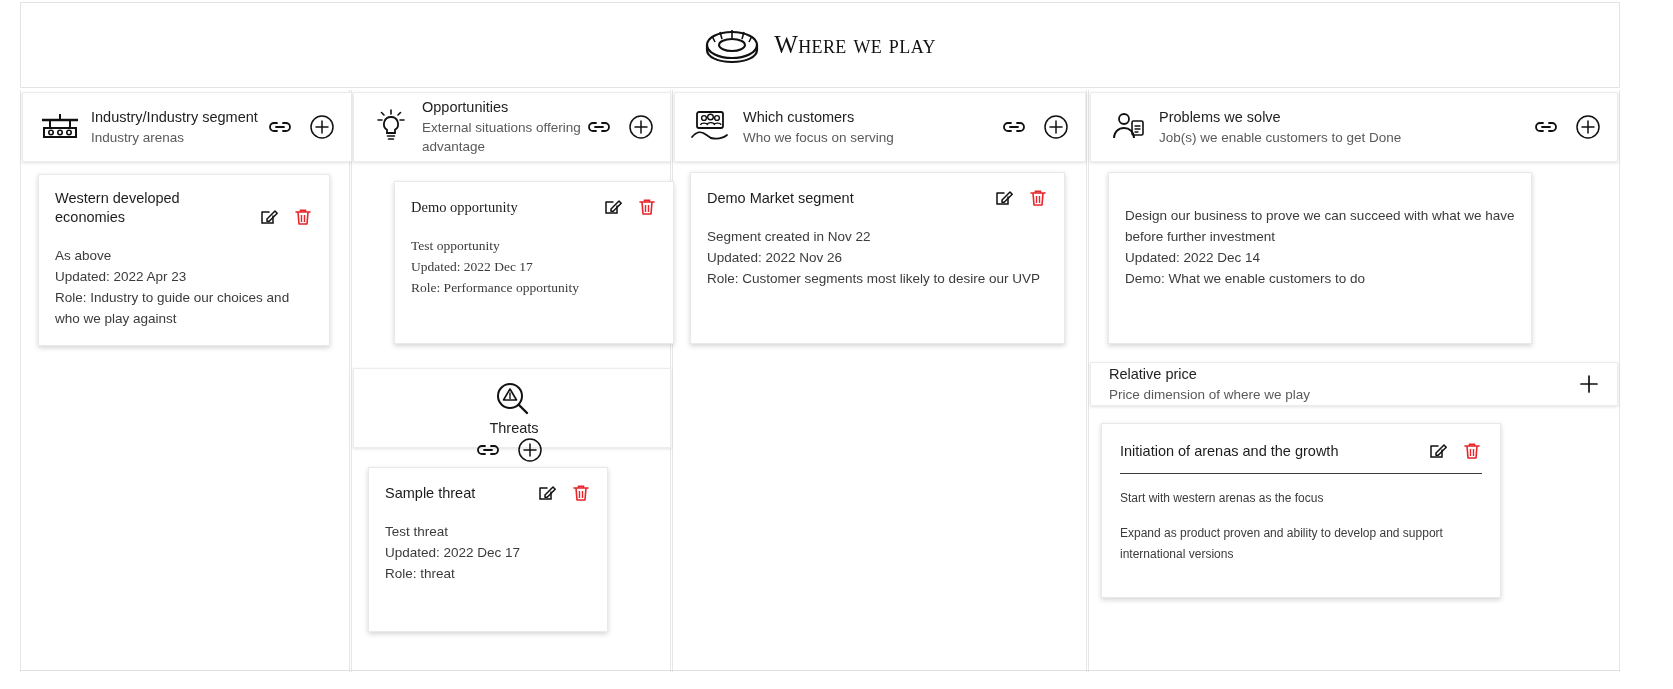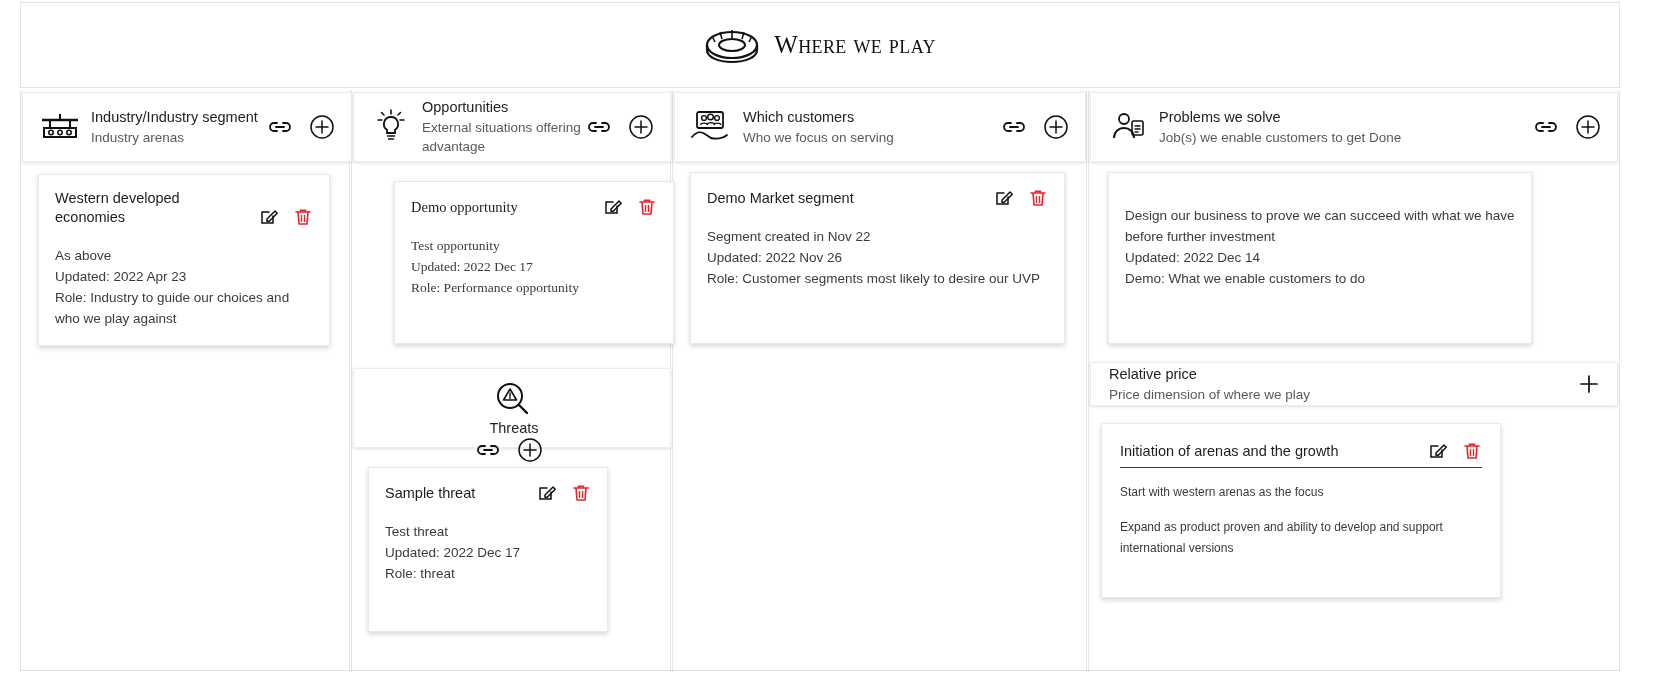--- a/index.html
+++ b/index.html
@@ -102,21 +102,21 @@
     flex: 1;
   }
   .card-tools { display: flex; align-items: center; gap: 14px; padding-top: 1px; }
   .card-body { margin-top: 18px; }
   .card-line { font-size: 13.5px; color: #3b3b3b; line-height: 21px; }
   .card-line + .card-line { margin-top: 0px; }
 
   
   .card-underline {
     border-bottom: 1px solid #3c3c3c;
-    padding-bottom: 6px;
+    padding-bottom: 12px;
     margin-bottom: 6px;
   }
   .card-para { font-size: 12px; color: #3b3b3b; line-height: 21px; margin-top: 14px; }
 
   
   svg { display: block; }
 </style>
 </head>
 <body>
 

